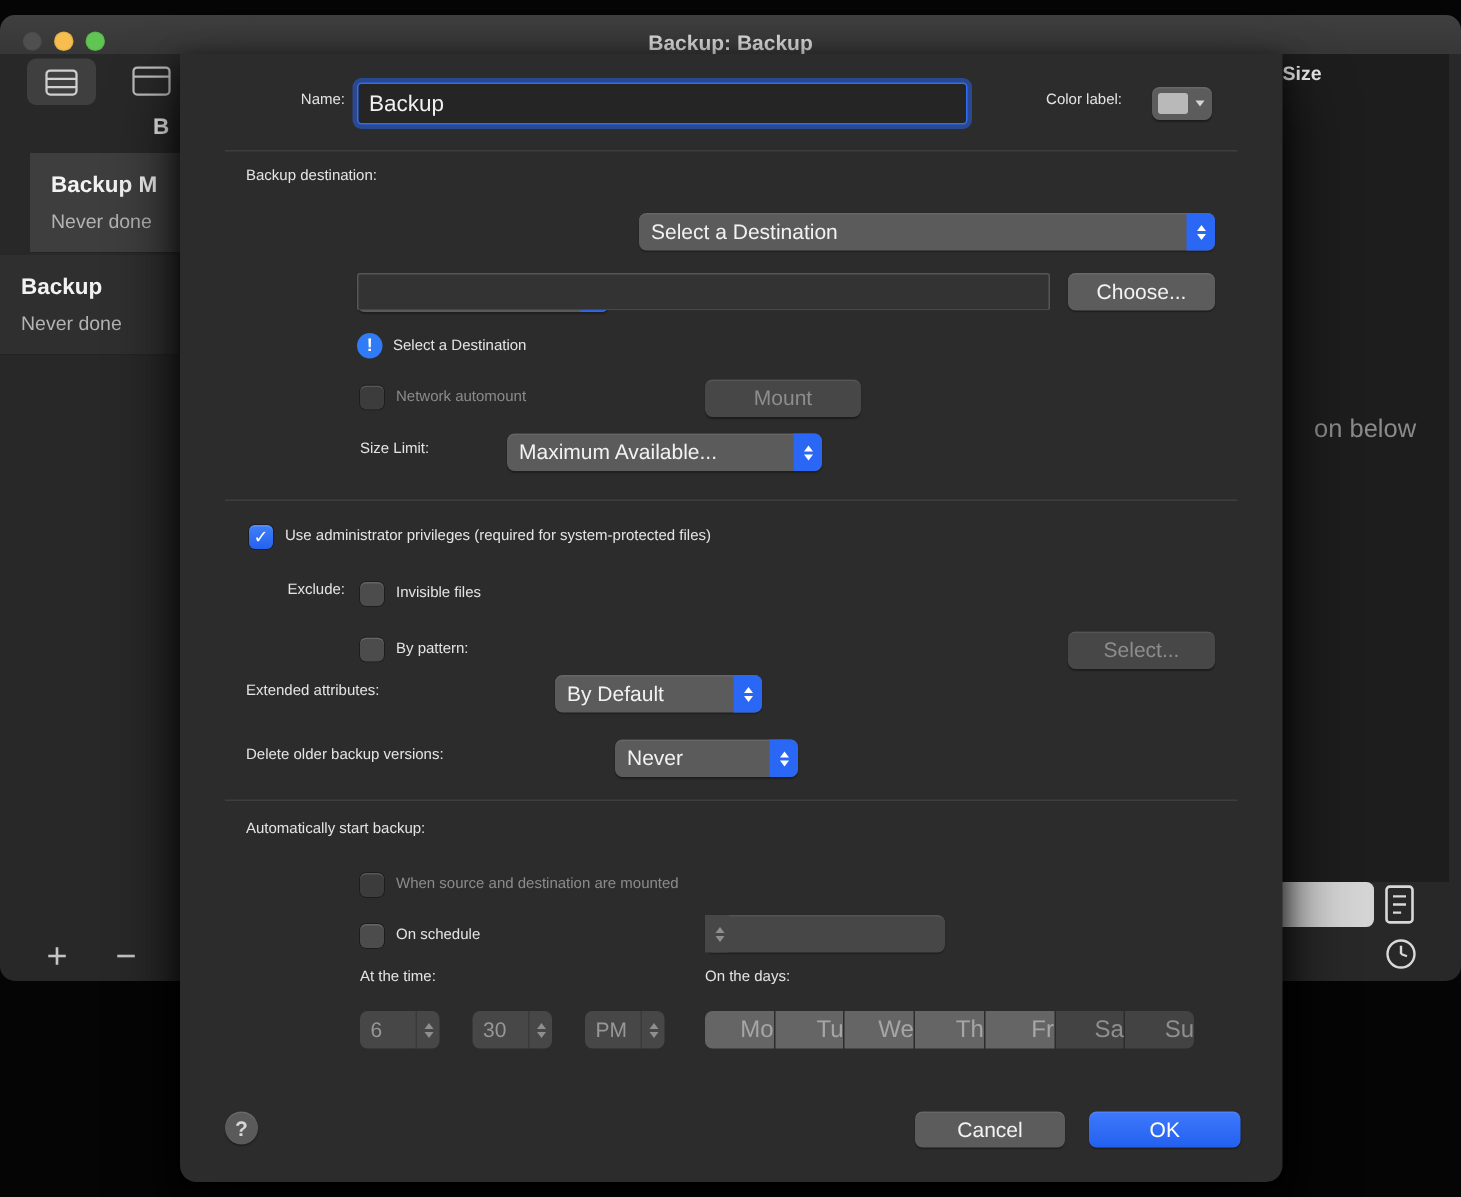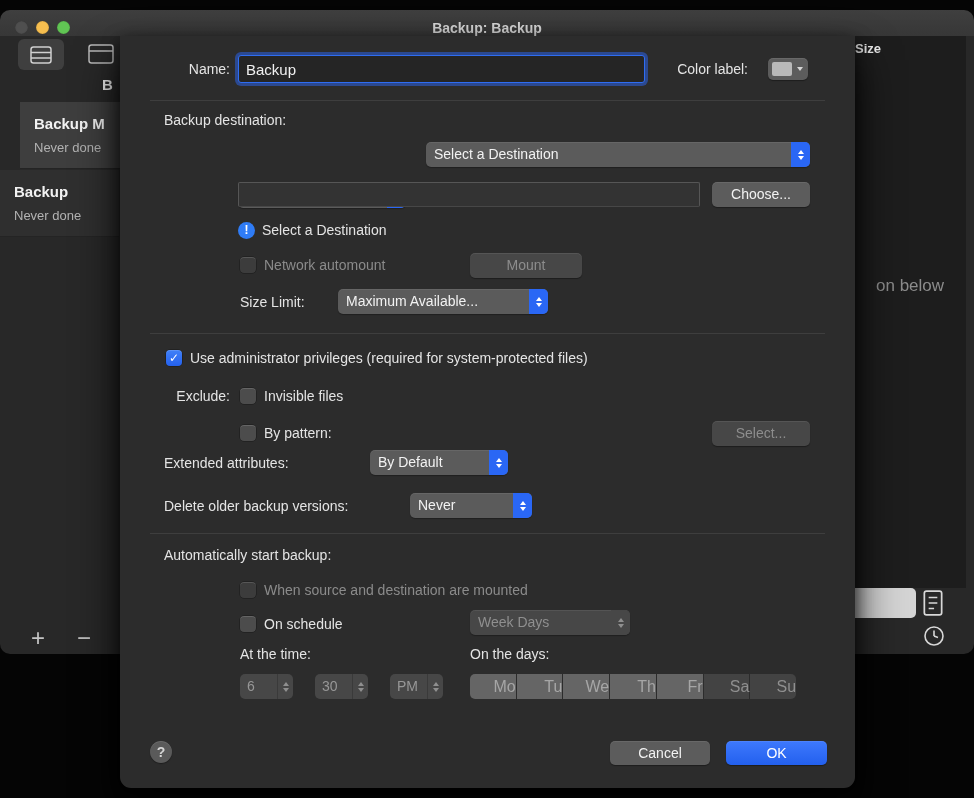--- a/index.html
+++ b/index.html
@@ -30,21 +30,21 @@
   .srow .st { position:absolute; left:14px; top:38px; font-size:13px; color:#b3b3b3; white-space:nowrap; }
   .pmbtn { font-size:24px; color:#c4c4c4; line-height:28px; width:24px; text-align:center; }
   .hint { font-size:17px; color:#8b8b8b; }
   .lightfield { background:#d4d4d4; border-radius:5px; }
 
   
   .sheet { left:120px; top:36px; width:735px; height:752px; background:#2c2c2c;
     border-radius:0 0 11px 11px;
     box-shadow:0 24px 45px rgba(0,0,0,.85), 0 4px 16px rgba(0,0,0,.6); }
   .sep { height:1px; background:#3e3e3e; }
-  .lbl { font-size:14px; color:#e4e4e4; white-space:nowrap; }
+  .lbl { font-size:10px; color:#e4e4e4; white-space:nowrap; }
   .lbl.dim { color:#8b8b8b; }
   .rt { text-align:right; }
 
   
   .tf { background:#333333; border:1px solid #565656; border-bottom-color:#474747;
     border-radius:2px; color:#f0f0f0; font-size:14px; padding:0 7px; font-family:inherit; outline:none; }
   .tf::placeholder { color:#767676; }
   .tf.focused { background:#252525; border:1px solid #2f6df2; border-radius:3px;
     box-shadow:0 0 0 3px rgba(41,101,245,.50); font-size:15px; }
   .tf.dimfield { background:#2f2f2f; border-color:#484848; border-bottom-color:#404040; }
@@ -200,21 +200,21 @@
     </div>
 
     <input class="abs tf" style="left: 118px; top: 146px; width: 462px; height: 25px;" value="">
     <div class="abs btn" style="left:592px; top:146px; width:98px; height:25px; line-height:25px;">Choose...</div>
 
     <div class="abs winfo" style="left:118px; top:186px;">!</div>
     <div class="abs lbl" style="left:142px; top:186px; line-height:17px;">Select a Destination</div>
 
     <span class="abs cb disabled" style="left:120px; top:221px;"></span>
     <div class="abs lbl dim" style="left:144px; top:221px; line-height:16px;">Network automount</div>
-    <div class="abs btn disabled" style="left:350px; top:217px; width:112px; height:25px; line-height:25px;">Mount</div>
+    <div class="abs btn disabled" style="left:350px; top:217px; width:104px; height:25px; line-height:25px;">Mount</div>
 
     <div class="abs lbl" style="left:120px; top:258px;">Size Limit:</div>
     <div class="abs popup" style="left:218px; top:253px; width:210px;">
       <span class="pl">Maximum Available...</span>
       <span class="cap">
           <i class="cu"></i>
           <i class="cd"></i>
         </span>
     </div>
 
@@ -252,21 +252,20 @@
     <div class="abs sep" style="left:30px; top:497px; width:675px;"></div>
 
     <div class="abs lbl" style="left:44px; top:511px;">Automatically start backup:</div>
 
     <span class="abs cb disabled" style="left:120px; top:546px;"></span>
     <div class="abs lbl dim" style="left:144px; top:546px; line-height:16px;">When source and destination are mounted</div>
 
     <span class="abs cb" style="left:120px; top:580px;"></span>
     <div class="abs lbl" style="left:144px; top:580px; line-height:16px;">On schedule</div>
     <div class="abs popup disabled" style="left:350px; top:574px; width:160px;">
-      <span class="pl">Week Days</span>
       <span class="cap">
           <i class="cu"></i>
           <i class="cd"></i>
         </span>
     </div>
 
     <div class="abs lbl" style="left:120px; top:610px;">At the time:</div>
     <div class="abs lbl" style="left:350px; top:610px;">On the days:</div>
 
     <div class="abs stepper" style="left:120px; top:638px; width:53px;">

